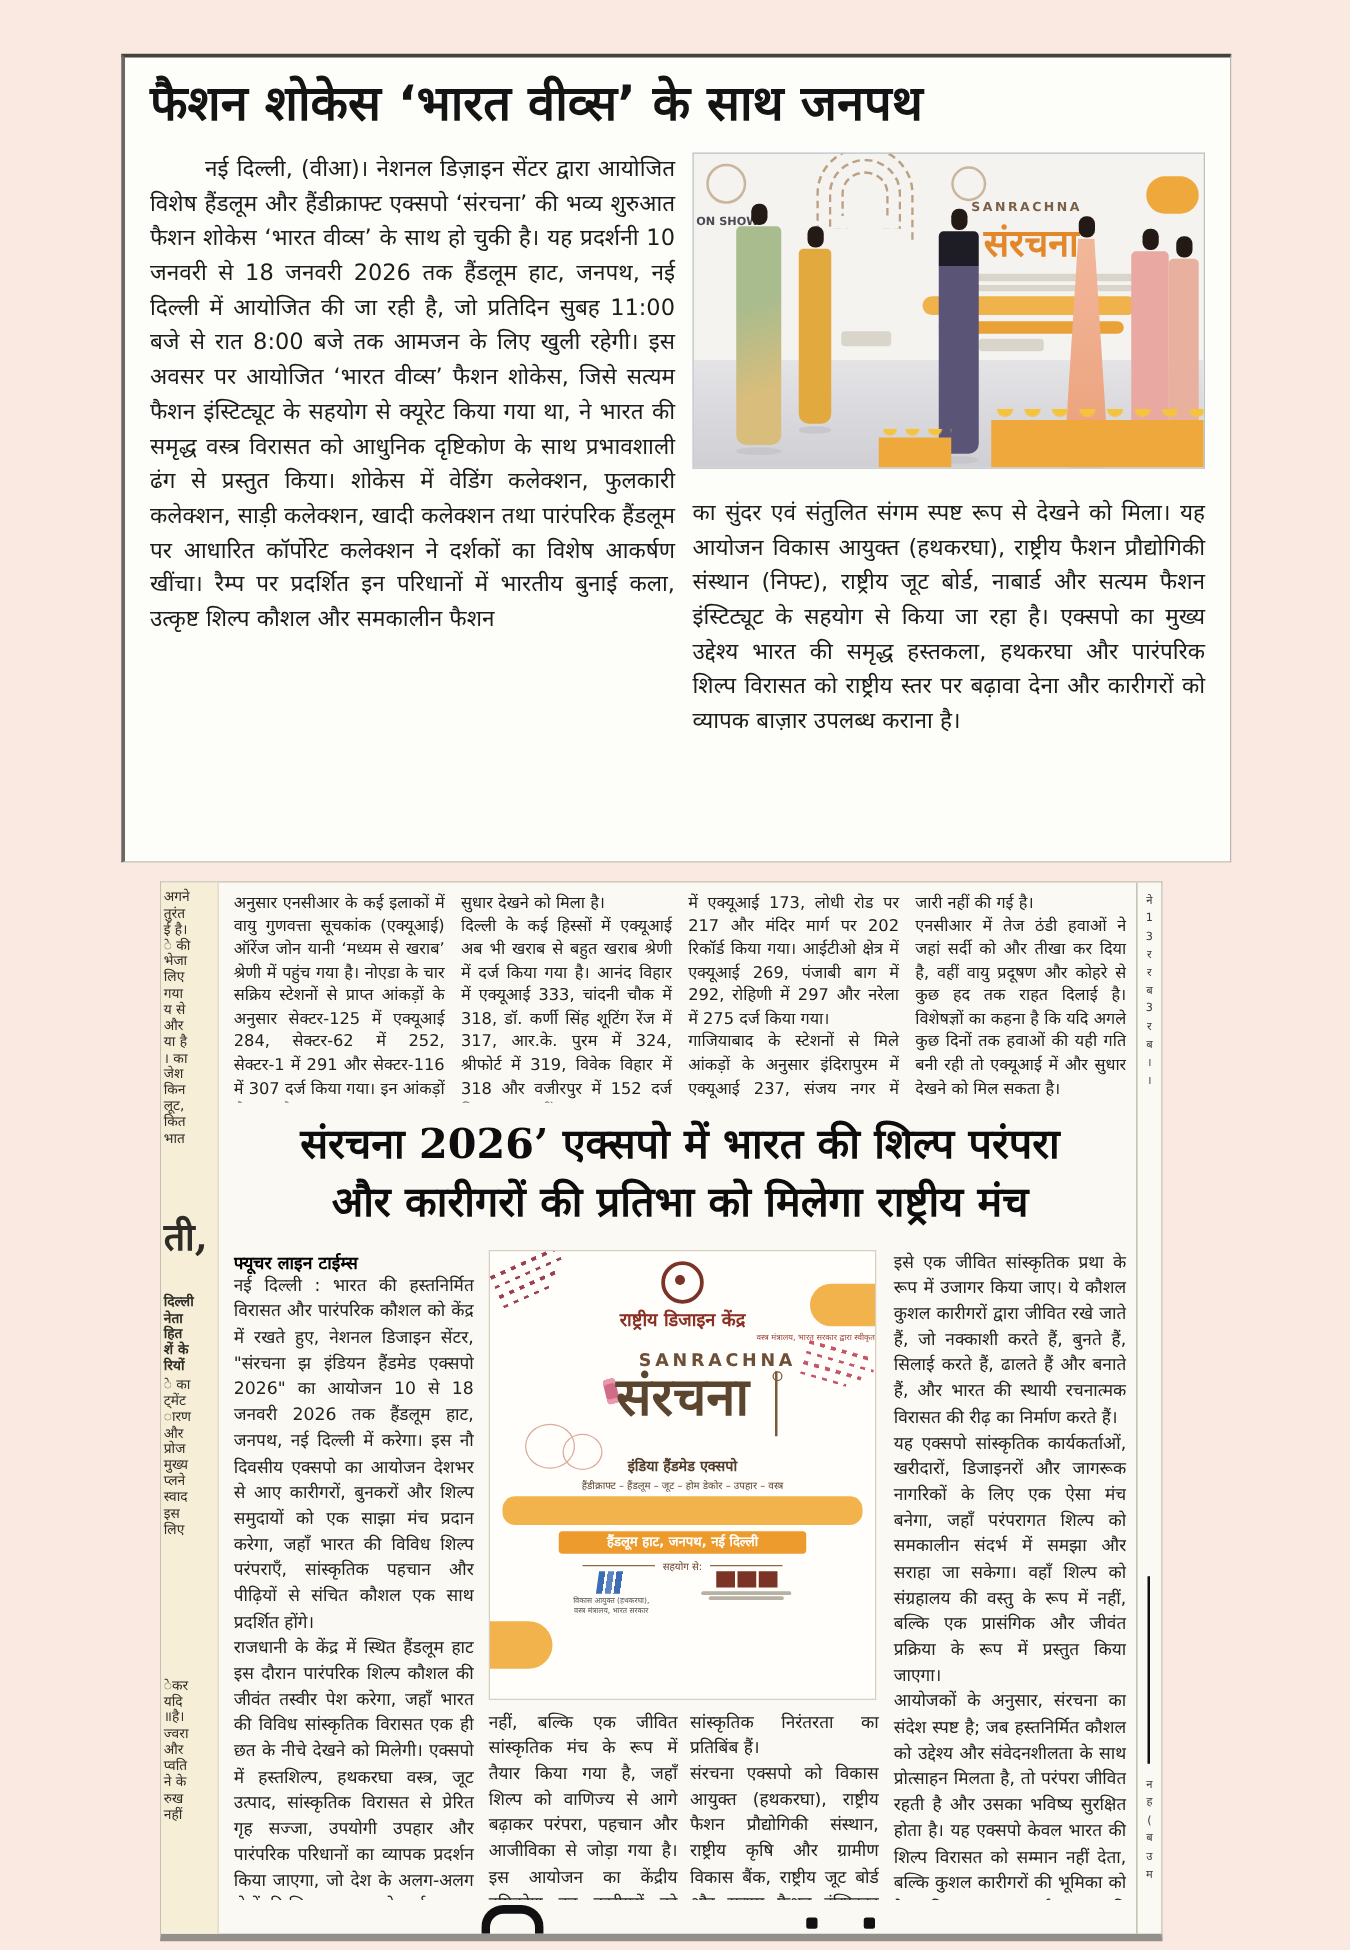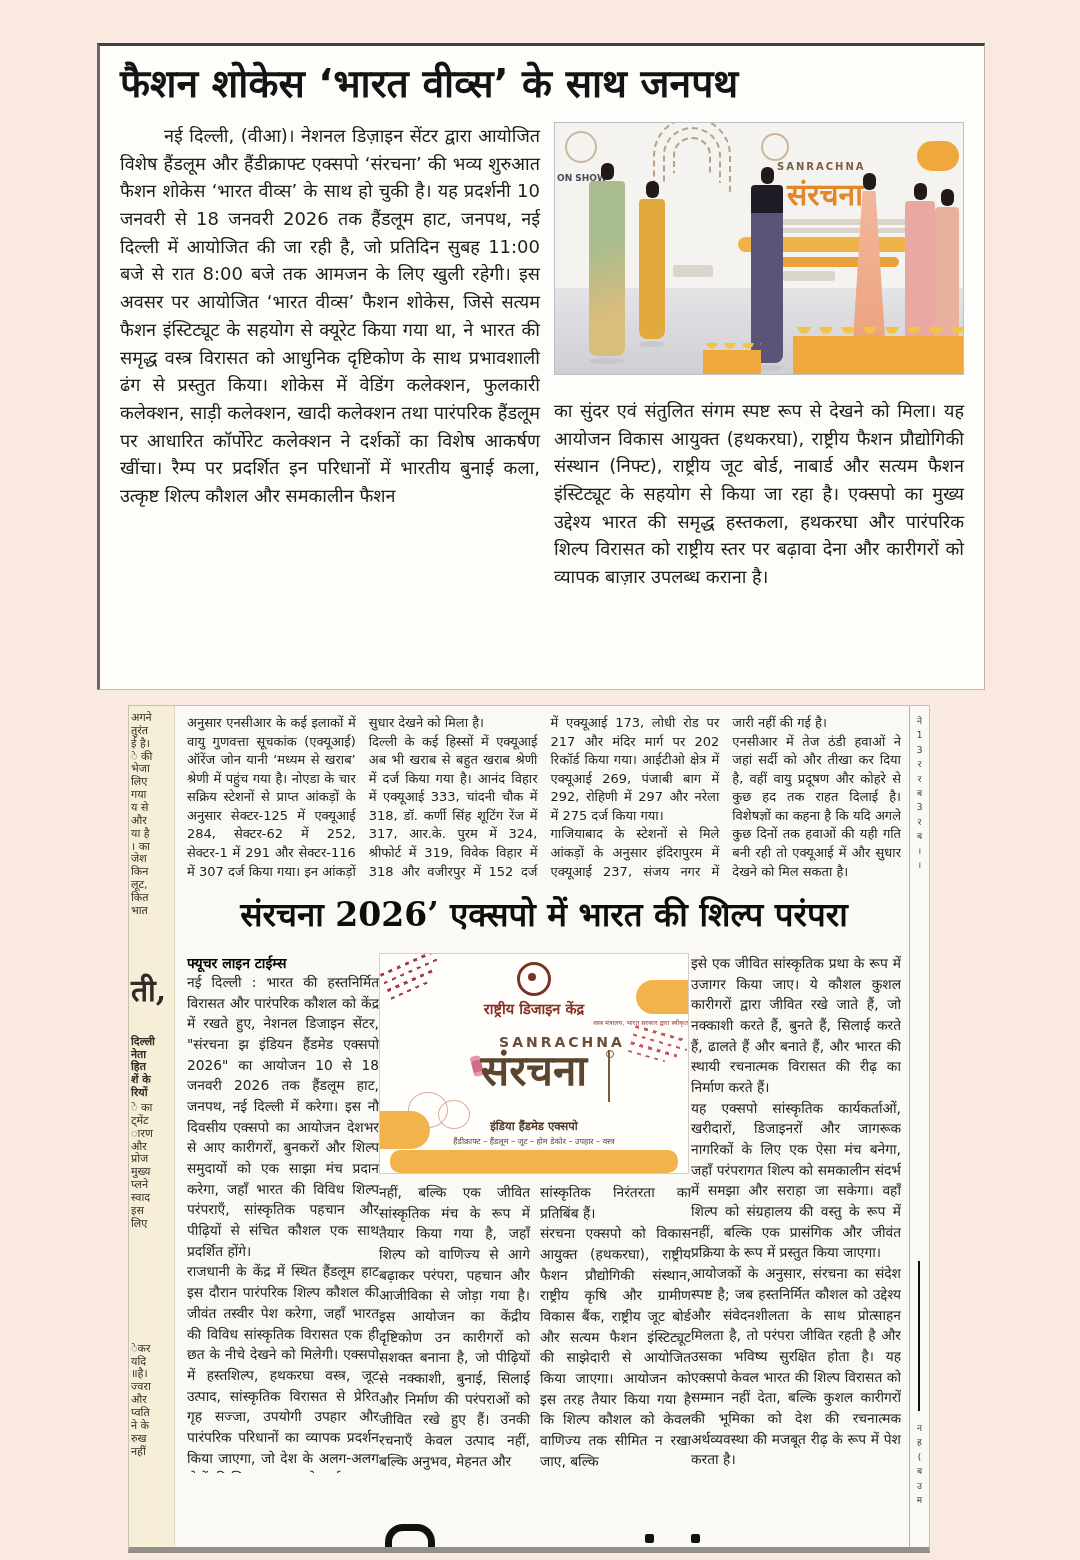--- a/index.html
+++ b/index.html
@@ -67,31 +67,31 @@
   .strip-r .frag{display:block;font-size:9px;line-height:1.6;}
   .strip-r .vline{position:absolute;left:8px;top:555px;width:2px;height:150px;background:#111;}
   .strip-r .group2{position:absolute;left:0;right:0;top:715px;}
 
   .aqi{display:flex;gap:13px;height:168px;overflow:hidden;}
   .aqi .col{flex:1;font-size:13px;line-height:1.43;text-align:justify;color:#222;white-space:pre-line;}
 
   .c2-headline{margin-top:10px;text-align:center;font-weight:bold;color:#0d0d0d;font-size:33px;line-height:1.42;
     font-family:"DejaVu Serif","Liberation Serif",serif;}
 
-  .c2-body{display:flex;gap:0;margin-top:14px;height:520px;overflow:hidden;}
+  .c2-body{display:flex;gap:12px;margin-top:14px;height:520px;overflow:hidden;}
   .c2-col{font-size:13.8px;line-height:1.5;text-align:justify;color:#222;white-space:pre-line;}
   .c2-col1{width:192px;flex-shrink:0;}
   .byline{font-weight:bold;font-size:14px;white-space:normal;}
   .c2-col2{width:312px;flex-shrink:0;}
   .c2-sub{display:flex;gap:10px;margin-top:8px;}
   .c2-sub .c2-col{flex:1;}
   .c2-col3{flex:1;}
 
   
-  .poster{position:relative;width:310px;height:221px;background:#fffefb;border:1px solid #d8cfc0;box-sizing:border-box;overflow:hidden;}
+  .poster{position:relative;width:310px;height:360px;background:#fffefb;border:1px solid #d8cfc0;box-sizing:border-box;overflow:hidden;}
   .stitch{position:absolute;}
   .stitch i{display:block;height:2.5px;margin-bottom:6px;
     background:repeating-linear-gradient(90deg,var(--stitch_red) 0 4px,transparent 4px 9px);}
   .stitch.pink i{background:repeating-linear-gradient(90deg,var(--stitch_pink) 0 4px,transparent 4px 9px);}
   .st-tl{left:4px;top:6px;width:62px;transform:rotate(-24deg);}
   .st-r{right:2px;top:78px;width:56px;transform:rotate(16deg);}
   .p-blob-tr{position:absolute;right:0;top:26px;width:52px;height:34px;background:var(--poster_yellow);border-radius:18px 0 0 18px;}
   .p-blob-bl{position:absolute;left:0;bottom:24px;width:50px;height:38px;background:var(--poster_yellow);border-radius:0 19px 19px 0;}
   .p-emblem{position:absolute;left:50%;top:8px;transform:translateX(-50%);width:28px;height:28px;border:3px solid #7a3427;border-radius:50%;}
   .p-emblem:after{content:"";position:absolute;left:8px;top:8px;width:8px;height:8px;background:#7a3427;border-radius:50%;}
@@ -261,20 +261,21 @@
         <div class="col">सुधार देखने को मिला है।
 दिल्ली के कई हिस्सों में एक्यूआई अब भी खराब से बहुत खराब श्रेणी में दर्ज किया गया है। आनंद विहार में एक्यूआई 333, चांदनी चौक में 318, डॉ. कर्णी सिंह शूटिंग रेंज में 317, आर.के. पुरम में 324, श्रीफोर्ट में 319, विवेक विहार में 318 और वजीरपुर में 152 दर्ज किया गया। वहीं,</div>
         <div class="col">में एक्यूआई 173, लोधी रोड पर 217 और मंदिर मार्ग पर 202 रिकॉर्ड किया गया। आईटीओ क्षेत्र में एक्यूआई 269, पंजाबी बाग में 292, रोहिणी में 297 और नरेला में 275 दर्ज किया गया।
 गाजियाबाद के स्टेशनों से मिले आंकड़ों के अनुसार इंदिरापुरम में एक्यूआई 237, संजय नगर में 249,</div>
         <div class="col">जारी नहीं की गई है।
 एनसीआर में तेज ठंडी हवाओं ने जहां सर्दी को और तीखा कर दिया है, वहीं वायु प्रदूषण और कोहरे से कुछ हद तक राहत दिलाई है। विशेषज्ञों का कहना है कि यदि अगले कुछ दिनों तक हवाओं की यही गति बनी रही तो एक्यूआई में और सुधार देखने को मिल सकता है।</div>
       </div>
 
       <div class="c2-headline">
         <div>संरचना 2026’ एक्सपो में भारत की शिल्प परंपरा</div>
+        <div>और कारीगरों की प्रतिभा को मिलेगा राष्ट्रीय मंच</div>
       </div>
 
       <div class="c2-body">
         <div class="c2-col1">
           <div class="byline">फ्यूचर लाइन टाईम्स</div>
           <div class="c2-col">नई दिल्ली : भारत की हस्तनिर्मित विरासत और पारंपरिक कौशल को केंद्र में रखते हुए, नेशनल डिजाइन सेंटर, "संरचना झ इंडियन हैंडमेड एक्सपो 2026" का आयोजन 10 से 18 जनवरी 2026 तक हैंडलूम हाट, जनपथ, नई दिल्ली में करेगा। इस नौ दिवसीय एक्सपो का आयोजन देशभर से आए कारीगरों, बुनकरों और शिल्प समुदायों को एक साझा मंच प्रदान करेगा, जहाँ भारत की विविध शिल्प परंपराएँ, सांस्कृतिक पहचान और पीढ़ियों से संचित कौशल एक साथ प्रदर्शित होंगे।
 राजधानी के केंद्र में स्थित हैंडलूम हाट इस दौरान पारंपरिक शिल्प कौशल की जीवंत तस्वीर पेश करेगा, जहाँ भारत की विविध सांस्कृतिक विरासत एक ही छत के नीचे देखने को मिलेगी। एक्सपो में हस्तशिल्प, हथकरघा वस्त्र, जूट उत्पाद, सांस्कृतिक विरासत से प्रेरित गृह सज्जा, उपयोगी उपहार और पारंपरिक परिधानों का व्यापक प्रदर्शन किया जाएगा, जो देश के अलग-अलग क्षेत्रों की शिल्प पहचान को दर्शाएगा।
 संरचना को केवल एक प्रदर्शनी</div>
         </div>
 

